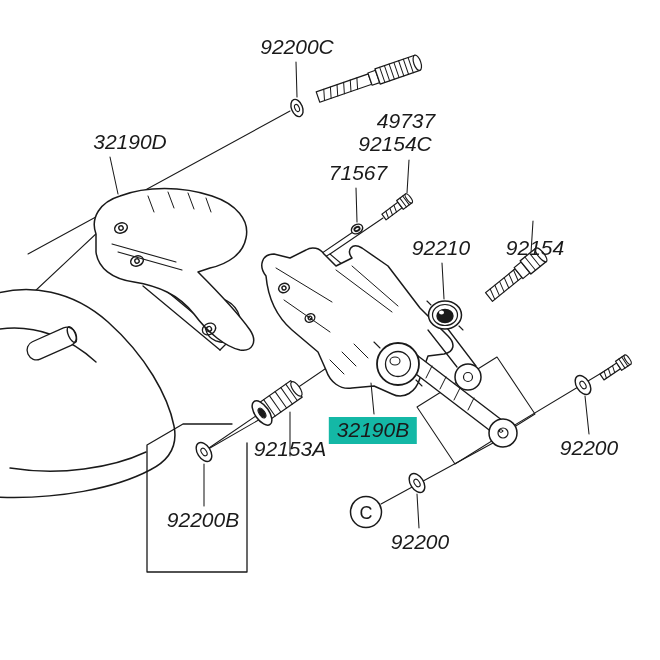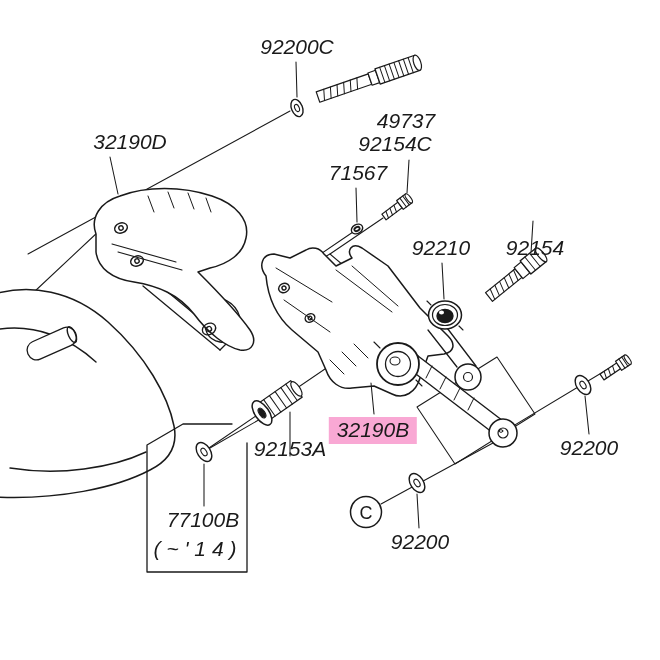--- a/index.html
+++ b/index.html
@@ -8,21 +8,21 @@
     font-family:"Liberation Sans", sans-serif;overflow:hidden;
   }
   #art{position:absolute;left:0;top:0;}
   .part-label{
     position:absolute;transform:translateX(-50%);
     font-size:21px;line-height:22px;color:#1a1a1a;white-space:nowrap;
     cursor:pointer;user-select:none;font-style:italic;
   }
   .part-label.static{cursor:default;}
   .hl{
-    background:#f9a8d4;
+    background:#14b8a6;
     padding:2px 8px 3px 8px;
     transform:translateX(-50%);
   }
   .detail-letter{
     position:absolute;transform:translate(-50%,-50%);
     font-size:18px;color:#1a1a1a;cursor:default;user-select:none;
   }
 </style>
 </head>
 <body>
@@ -264,19 +264,18 @@
 
   <div class="part-label" style="left:297px;top:36px;">92200C</div>
   <div class="part-label" style="left:113px;top:131px;margin-left:17px;">32190D</div>
   <div class="part-label" style="left:406px;top:110px;">49737</div>
   <div class="part-label" style="left:395px;top:133px;">92154C</div>
   <div class="part-label" style="left:358px;top:162px;">71567</div>
   <div class="part-label" style="left:441px;top:237px;">92210</div>
   <div class="part-label" style="left:535px;top:192px;margin-top:45px;">92154</div>
   <div class="part-label hl" style="left:373px;top:417px;">32190B</div>
   <div class="part-label" style="left:290px;top:438px;">92153A</div>
-  <div class="part-label" style="left:203px;top:509px;">77100B</div>
-  <div class="part-label static" style="left:195px;top:538px;">( ~ ' 1 4 )</div>
+  <div class="part-label" style="left:203px;top:509px;">92200B</div>
   <div class="part-label" style="left:589px;top:437px;">92200</div>
   <div class="part-label" style="left:420px;top:531px;">92200</div>
   <div class="detail-letter" style="left:366px;top:513px;">C</div>
 
 </div>
 
 </body></html>

